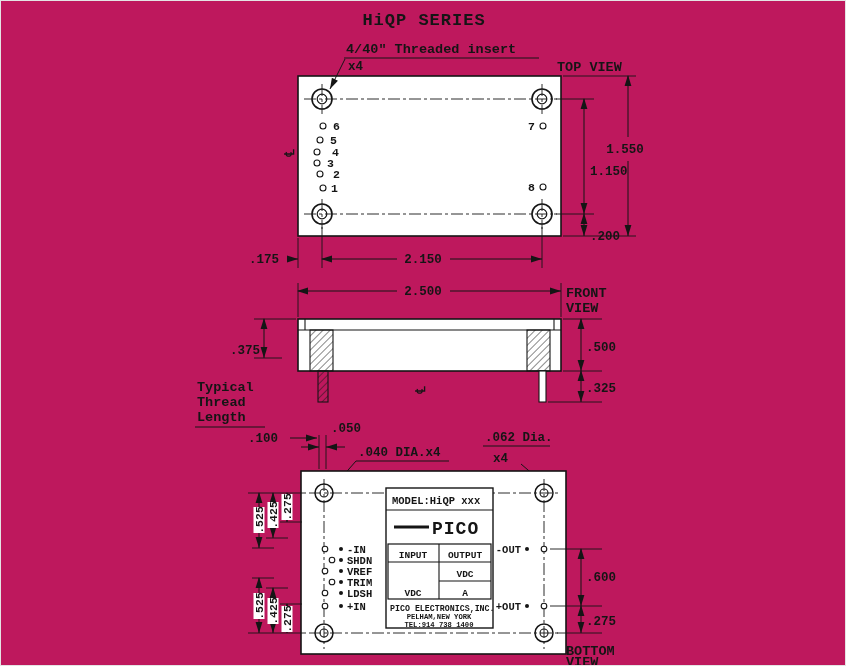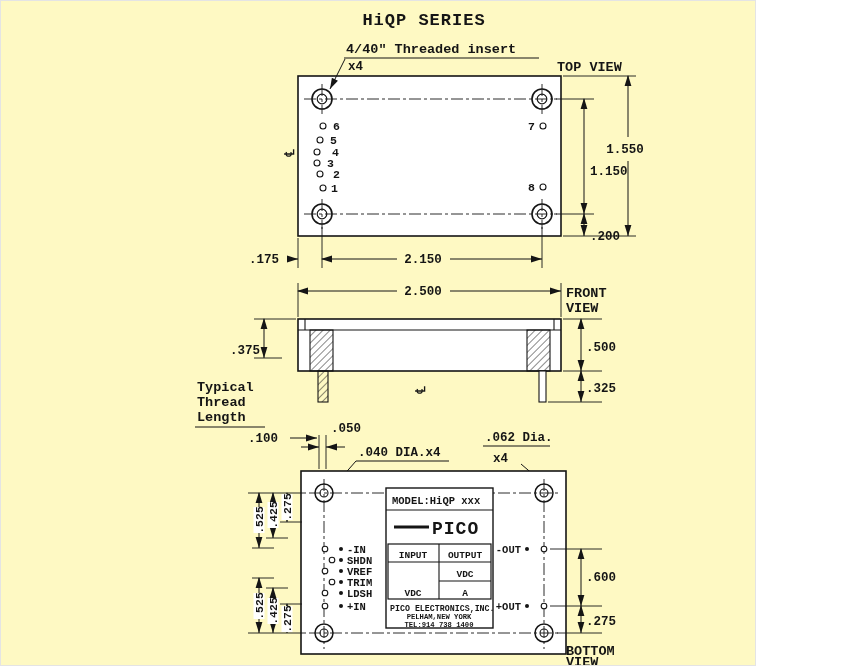--- a/index.html
+++ b/index.html
@@ -1,16 +1,16 @@
 <!DOCTYPE html>
 <html><head>
 <meta charset="utf-8">
 <style>
   html,body{margin:0;padding:0;background:#fff;}
-  .stage{width:756px;height:666px;position:relative;background:#fef9c3;border:1px solid #e4e4e4;box-sizing:border-box;overflow:hidden;}
+  .stage{width:846px;height:666px;position:relative;background:#be185d;border:1px solid #e4e4e4;box-sizing:border-box;overflow:hidden;}
   svg text{font-family:"Liberation Mono","DejaVu Sans Mono",monospace;font-weight:bold;fill:#151515;}
   .s17{font-size:17px;letter-spacing:1px}
   .s13{font-size:13.5px}
   .s12{font-size:12.5px}
   .s11{font-size:11.5px}
   .s10{font-size:10.5px}
   .s18{font-size:18px;letter-spacing:1px}
   .s95{font-size:9.5px}
   .s8{font-size:8.3px}
   .s7{font-size:7.2px}

